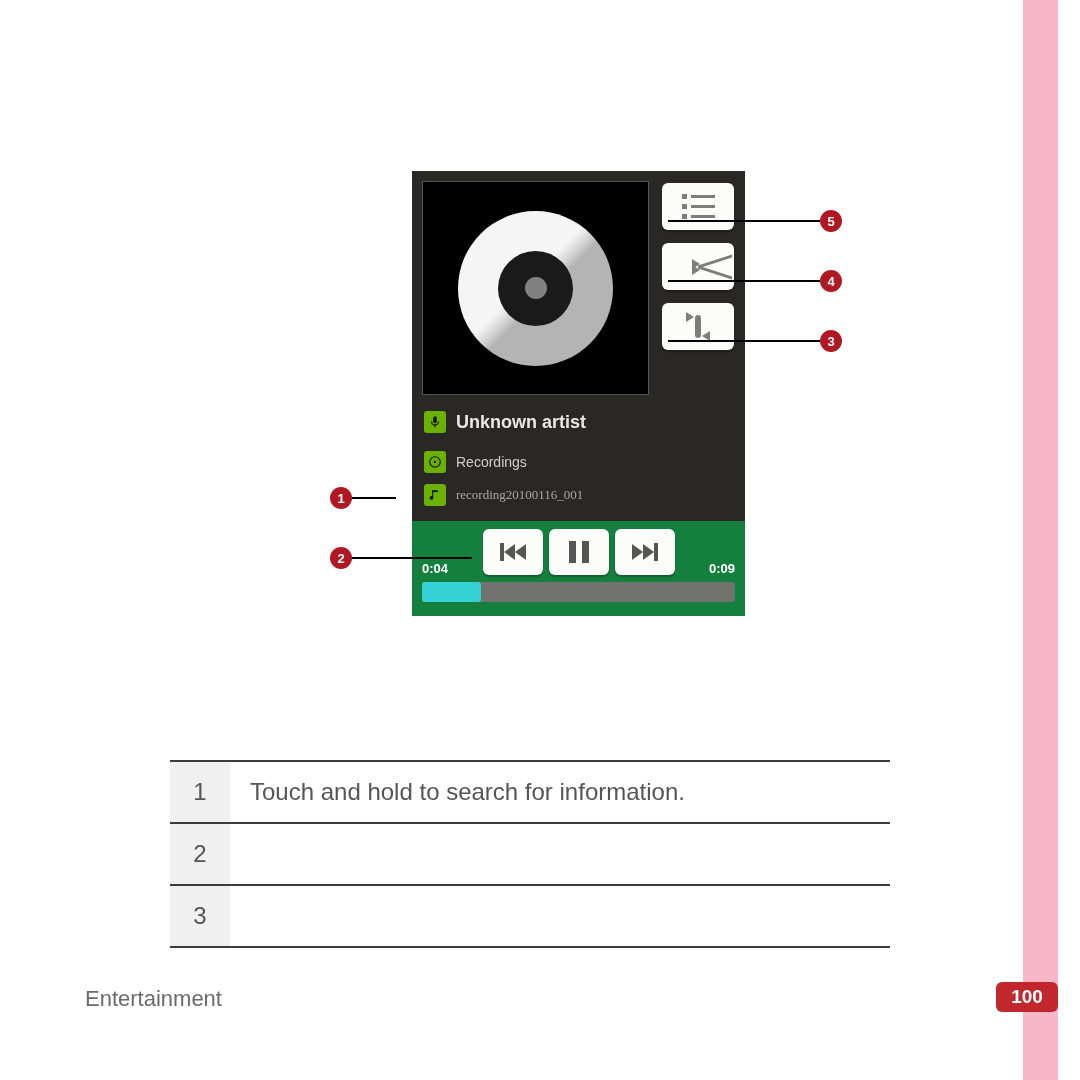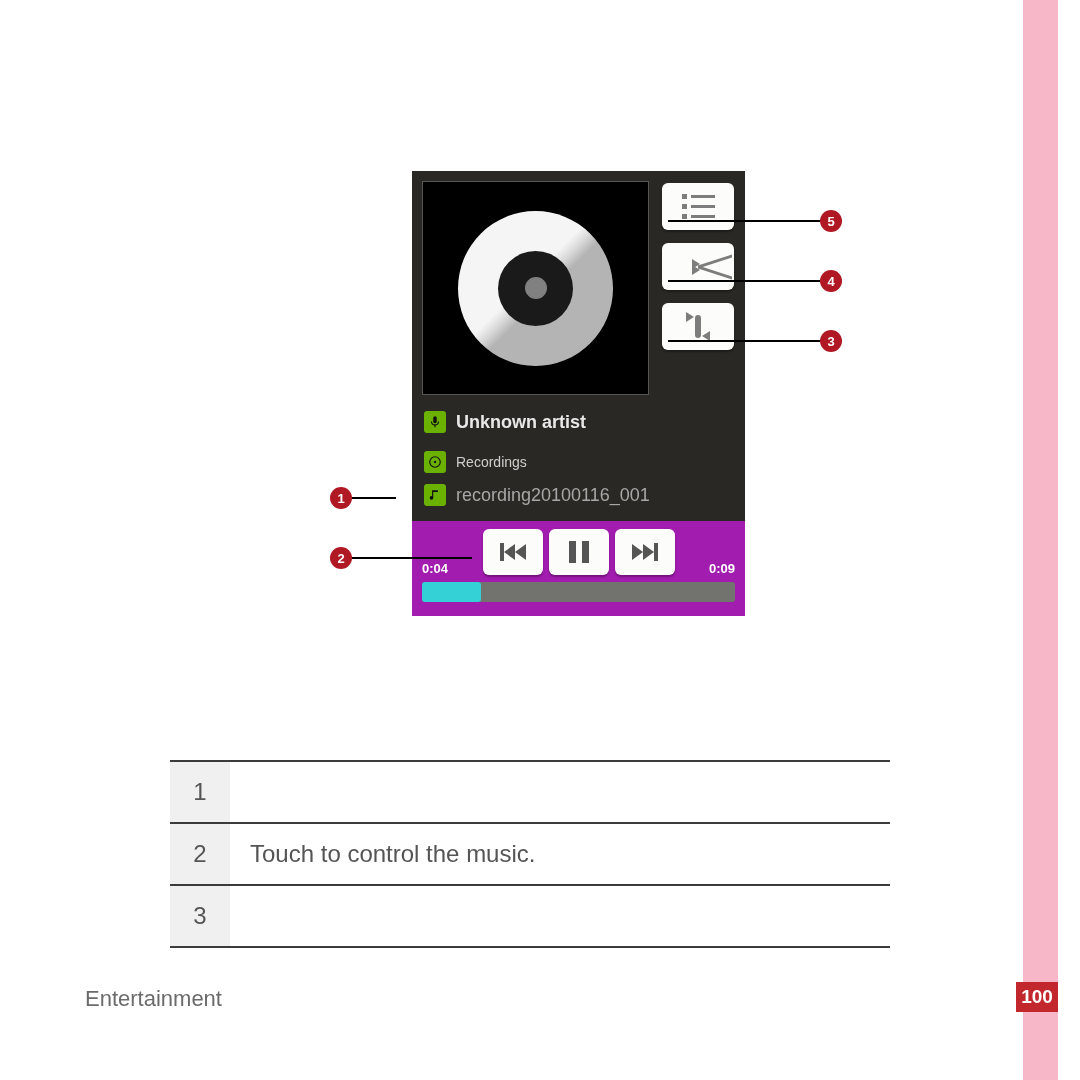--- a/index.html
+++ b/index.html
@@ -1,18 +1,18 @@
 <!DOCTYPE html>
 <html><head>
 <meta charset="utf-8">
 <style>
   html,body{margin:0;padding:0;background:#fff;font-family:Arial,Helvetica,sans-serif;}
   .page{position:relative;width:1080px;height:1080px;background:#fff;}
   .side-strip{position:absolute;top:0;right:22px;width:35px;height:1080px;background:#f8b7c8;}
-  .page-num-badge{position:absolute;right:22px;bottom:68px;width:42px;height:30px;background:#c1272d;color:#fff;font-weight:bold;font-size:19px;display:flex;align-items:center;justify-content:center;}
+  .page-num-badge{position:absolute;right:22px;bottom:68px;width:62px;height:30px;background:#c1272d;color:#fff;font-weight:bold;font-size:19px;display:flex;align-items:center;justify-content:center;border-radius:6px;}
   .heading{position:absolute;left:85px;top:85px;font-size:29px;font-weight:bold;color:#6b6b6b;}
   .section-label{position:absolute;left:85px;bottom:68px;font-size:22px;color:#6b6b6b;}
 
   
   .figure{position:absolute;left:380px;top:171px;width:307px;height:450px;margin-left:32px;}
   .phone{position:absolute;left:0;top:0;width:333px;height:445px;background:#2a2824;}
   .album-pane{position:absolute;left:10px;top:10px;width:225px;height:212px;background:#000;border:1px solid #555;display:flex;align-items:center;justify-content:center;}
   .disc-outer{width:155px;height:155px;border-radius:50%;background:linear-gradient(135deg,#f5f5f5 0%,#f5f5f5 45%,#d8d8d8 50%,#b4b4b4 55%,#b4b4b4 100%);box-shadow:0 5px 14px rgba(0,0,0,.5);position:relative;}
   .disc-mid{position:absolute;left:50%;top:50%;width:75px;height:75px;margin:-37.5px 0 0 -37.5px;border-radius:50%;background:#1a1a1a;}
   .disc-hub{position:absolute;left:50%;top:50%;width:22px;height:22px;margin:-11px 0 0 -11px;border-radius:50%;background:#808080;}
@@ -34,26 +34,26 @@
   
   .repeat{position:relative;width:32px;height:22px;border:3px solid #7d7d7d;border-radius:5px;}
   .repeat .rar1,.repeat .rar2{position:absolute;width:0;height:0;border-top:5px solid transparent;border-bottom:5px solid transparent;}
   .repeat .rar1{top:-6px;right:4px;border-left:8px solid #7d7d7d;}
   .repeat .rar2{bottom:-6px;left:4px;border-right:8px solid #7d7d7d;}
 
   
   .meta-row{position:absolute;left:12px;display:flex;align-items:center;gap:10px;color:#e8e8e8;}
   .meta1{top:240px;font-size:18px;font-weight:bold;color:#e8e8e8;}
   .meta2{top:280px;font-size:14px;color:#cfcfcf;}
-  .meta3{top:313px;font-size:18px;color:#a7a7a7;}
+  .meta3{top:313px;font-size:13px;color:#a7a7a7;font-family:Liberation Serif, serif;}
   .badge-ic{width:22px;height:22px;background:#6bb100;border-radius:3px;display:flex;align-items:center;justify-content:center;}
   .badge-ic svg{width:14px;height:14px;fill:#111;}
 
   
-  .play-panel{position:absolute;left:0;bottom:0;width:333px;height:95px;background:#a21caf;text-decoration:underline;}
+  .play-panel{position:absolute;left:0;bottom:0;width:333px;height:95px;background:#15803d;text-decoration:underline;}
   .pp-btns{position:absolute;left:0;top:8px;width:100%;display:flex;justify-content:center;gap:6px;}
   .pp-btn{width:60px;height:46px;background:#fcfcfa;border-radius:6px;box-shadow:0 2px 2px rgba(0,0,0,.3);display:flex;align-items:center;justify-content:center;}
   .time-l{position:absolute;left:10px;top:40px;color:#fff;font-size:13px;font-weight:bold;}
   .time-r{position:absolute;right:10px;top:40px;color:#fff;font-size:13px;font-weight:bold;}
   .seek-track{position:absolute;left:10px;right:10px;bottom:14px;height:20px;background:#72726e;border-radius:3px;}
   .seek-fill{position:absolute;left:0;top:0;height:100%;width:19%;background:#34d2d6;border-radius:3px;}
   .prev-g,.next-g{display:flex;align-items:center;}
   .tri-l{width:0;height:0;border-right:11px solid #555;border-top:8px solid transparent;border-bottom:8px solid transparent;}
   .tri-r{width:0;height:0;border-left:11px solid #555;border-top:8px solid transparent;border-bottom:8px solid transparent;}
   .bar-v{width:4px;height:18px;background:#555;}
@@ -177,22 +177,22 @@
         <div class="seek-track">
           <div class="seek-fill"></div>
         </div>
       </div>
     </div>
   </div>
 
   <div class="tbl">
     <div class="tbl-row">
       <div class="tbl-num">1</div>
+      <div class="tbl-txt">Touch and hold to search for information.</div>
     </div>
     <div class="tbl-row">
       <div class="tbl-num">2</div>
-      <div class="tbl-txt">Touch to control the music.</div>
     </div>
     <div class="tbl-row">
       <div class="tbl-num">3</div>
     </div>
   </div>
 </div>
 
 </body></html>

